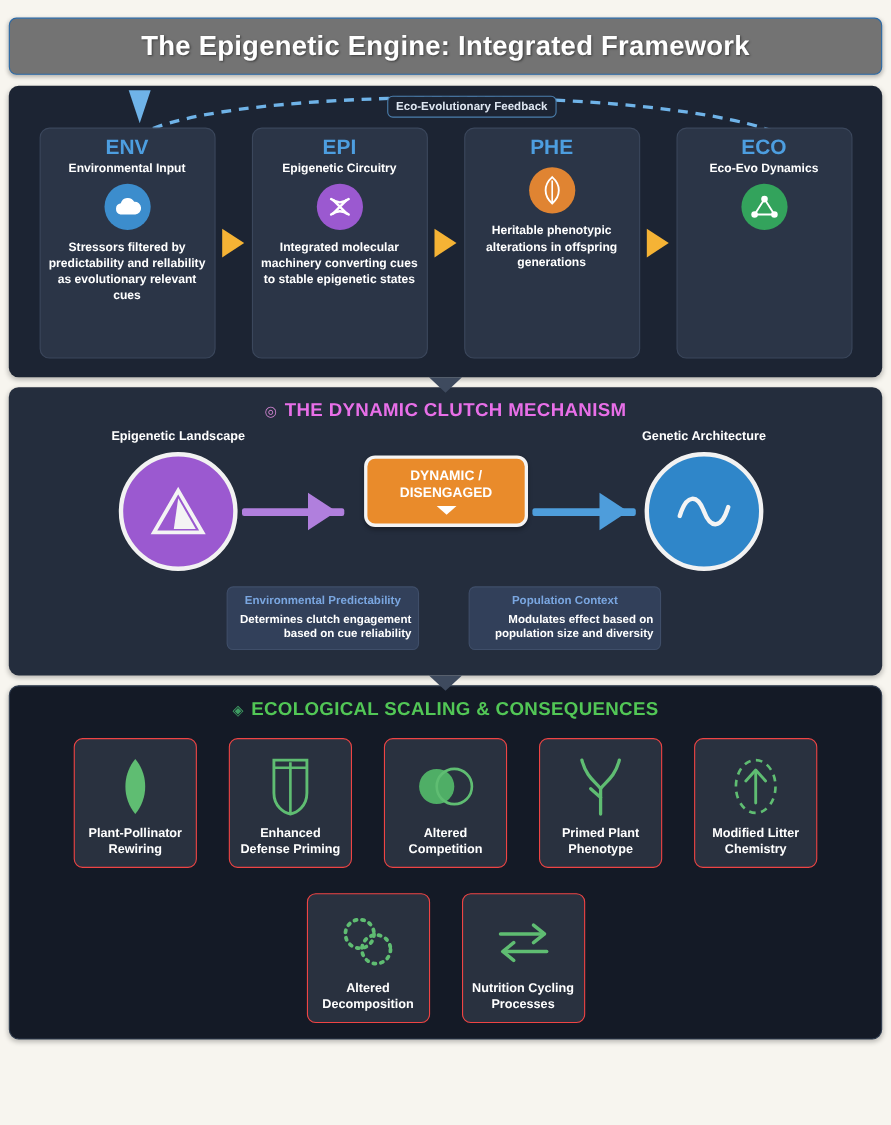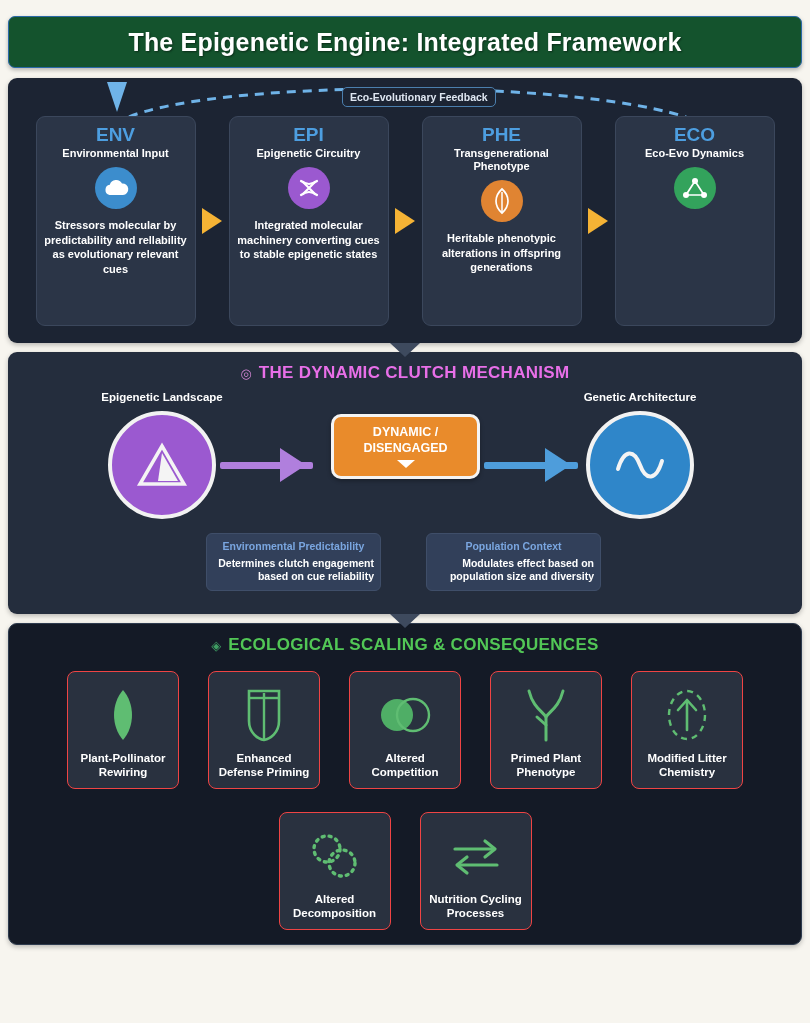--- a/index.html
+++ b/index.html
@@ -8,21 +8,21 @@
     background: #f7f5ef;
     font-family: "Liberation Sans", sans-serif;
     overflow: hidden;
   }
   .page { position: relative; width: 810px; height: 1023px; padding: 0 8px; }
 
   
   .title-bar {
     margin: 16px 0 10px 0;
     height: 52px;
-    background: #14532d;
+    background: #737373;
     border-radius: 7px;
     display: flex; align-items: center; justify-content: center;
     box-shadow: 0 2px 4px rgba(0,0,0,.28);
     border: 1px solid #2a69a6;
   }
   .title-bar .t {
     color: #ffffff;
     font-size: 25px;
     font-weight: bold;
     letter-spacing: .2px;
@@ -34,21 +34,21 @@
     background: #1e2736;
     border-radius: 9px;
     position: relative;
     box-shadow: 0 2px 5px rgba(0,0,0,.25);
   }
   .panel.p1 { height: 265px; background: #1c2433; }
   .panel.p2 { height: 262px; background: #242d3d; margin-top: 9px; }
   .panel.p3 { height: 322px; background: #141a26; margin-top: 9px; border:1px solid #2e3b4e;}
 
   
-  .feedback-wrap { position: absolute; left: 7px; top: 0; width: 645px; height: 70px; }
+  .feedback-wrap { position: absolute; left: 17px; top: 0; width: 645px; height: 70px; }
   .feedback-label {
     position: absolute; left: 327px; top: 9px;
     background: #1c2433;
     border: 1px solid #4b7fae;
     border-radius: 5px;
     padding: 3px 7px;
     font-size: 10.5px; font-weight: bold;
     color: #dfe7f2;
     white-space: nowrap;
     z-index: 3;
@@ -211,21 +211,21 @@
       <div class="edge-pad"></div>
 
       <div class="stage">
         <div class="code">ENV</div>
         <div class="sub">Environmental Input</div>
         <div class="circ c-blue">
           <svg width="26" height="20" viewBox="0 0 26 20">
             <path d="M6.5 17 A5.2 5.2 0 0 1 6.8 6.8 A6.6 6.6 0 0 1 19 5.5 A5 5 0 0 1 20 17 Z" fill="#ffffff"></path>
           </svg>
         </div>
-        <div class="desc">Stressors molecular by predictability and rellability as evolutionary relevant cues</div>
+        <div class="desc">Stressors filtered by predictability and rellability as evolutionary relevant cues</div>
       </div>
 
       <div class="chev">
           <i></i>
         </div>
 
       <div class="stage">
         <div class="code">EPI</div>
         <div class="sub">Epigenetic Circuitry</div>
         <div class="circ c-purple">
@@ -237,21 +237,20 @@
         </div>
         <div class="desc">Integrated molecular machinery converting cues to stable epigenetic states</div>
       </div>
 
       <div class="chev">
           <i></i>
         </div>
 
       <div class="stage">
         <div class="code">PHE</div>
-        <div class="sub">Transgenerational Phenotype</div>
         <div class="circ c-orange">
           <svg width="20" height="28" viewBox="0 0 20 28">
             <path d="M10 2 C 18 9, 18 19, 10 26 C 2 19, 2 9, 10 2 Z" stroke="#ffffff" stroke-width="1.7" fill="none"></path>
             <path d="M10 5 L 10 25" stroke="#ffffff" stroke-width="1.5"></path>
           </svg>
         </div>
         <div class="desc">Heritable phenotypic alterations in offspring generations</div>
       </div>
 
       <div class="chev">

